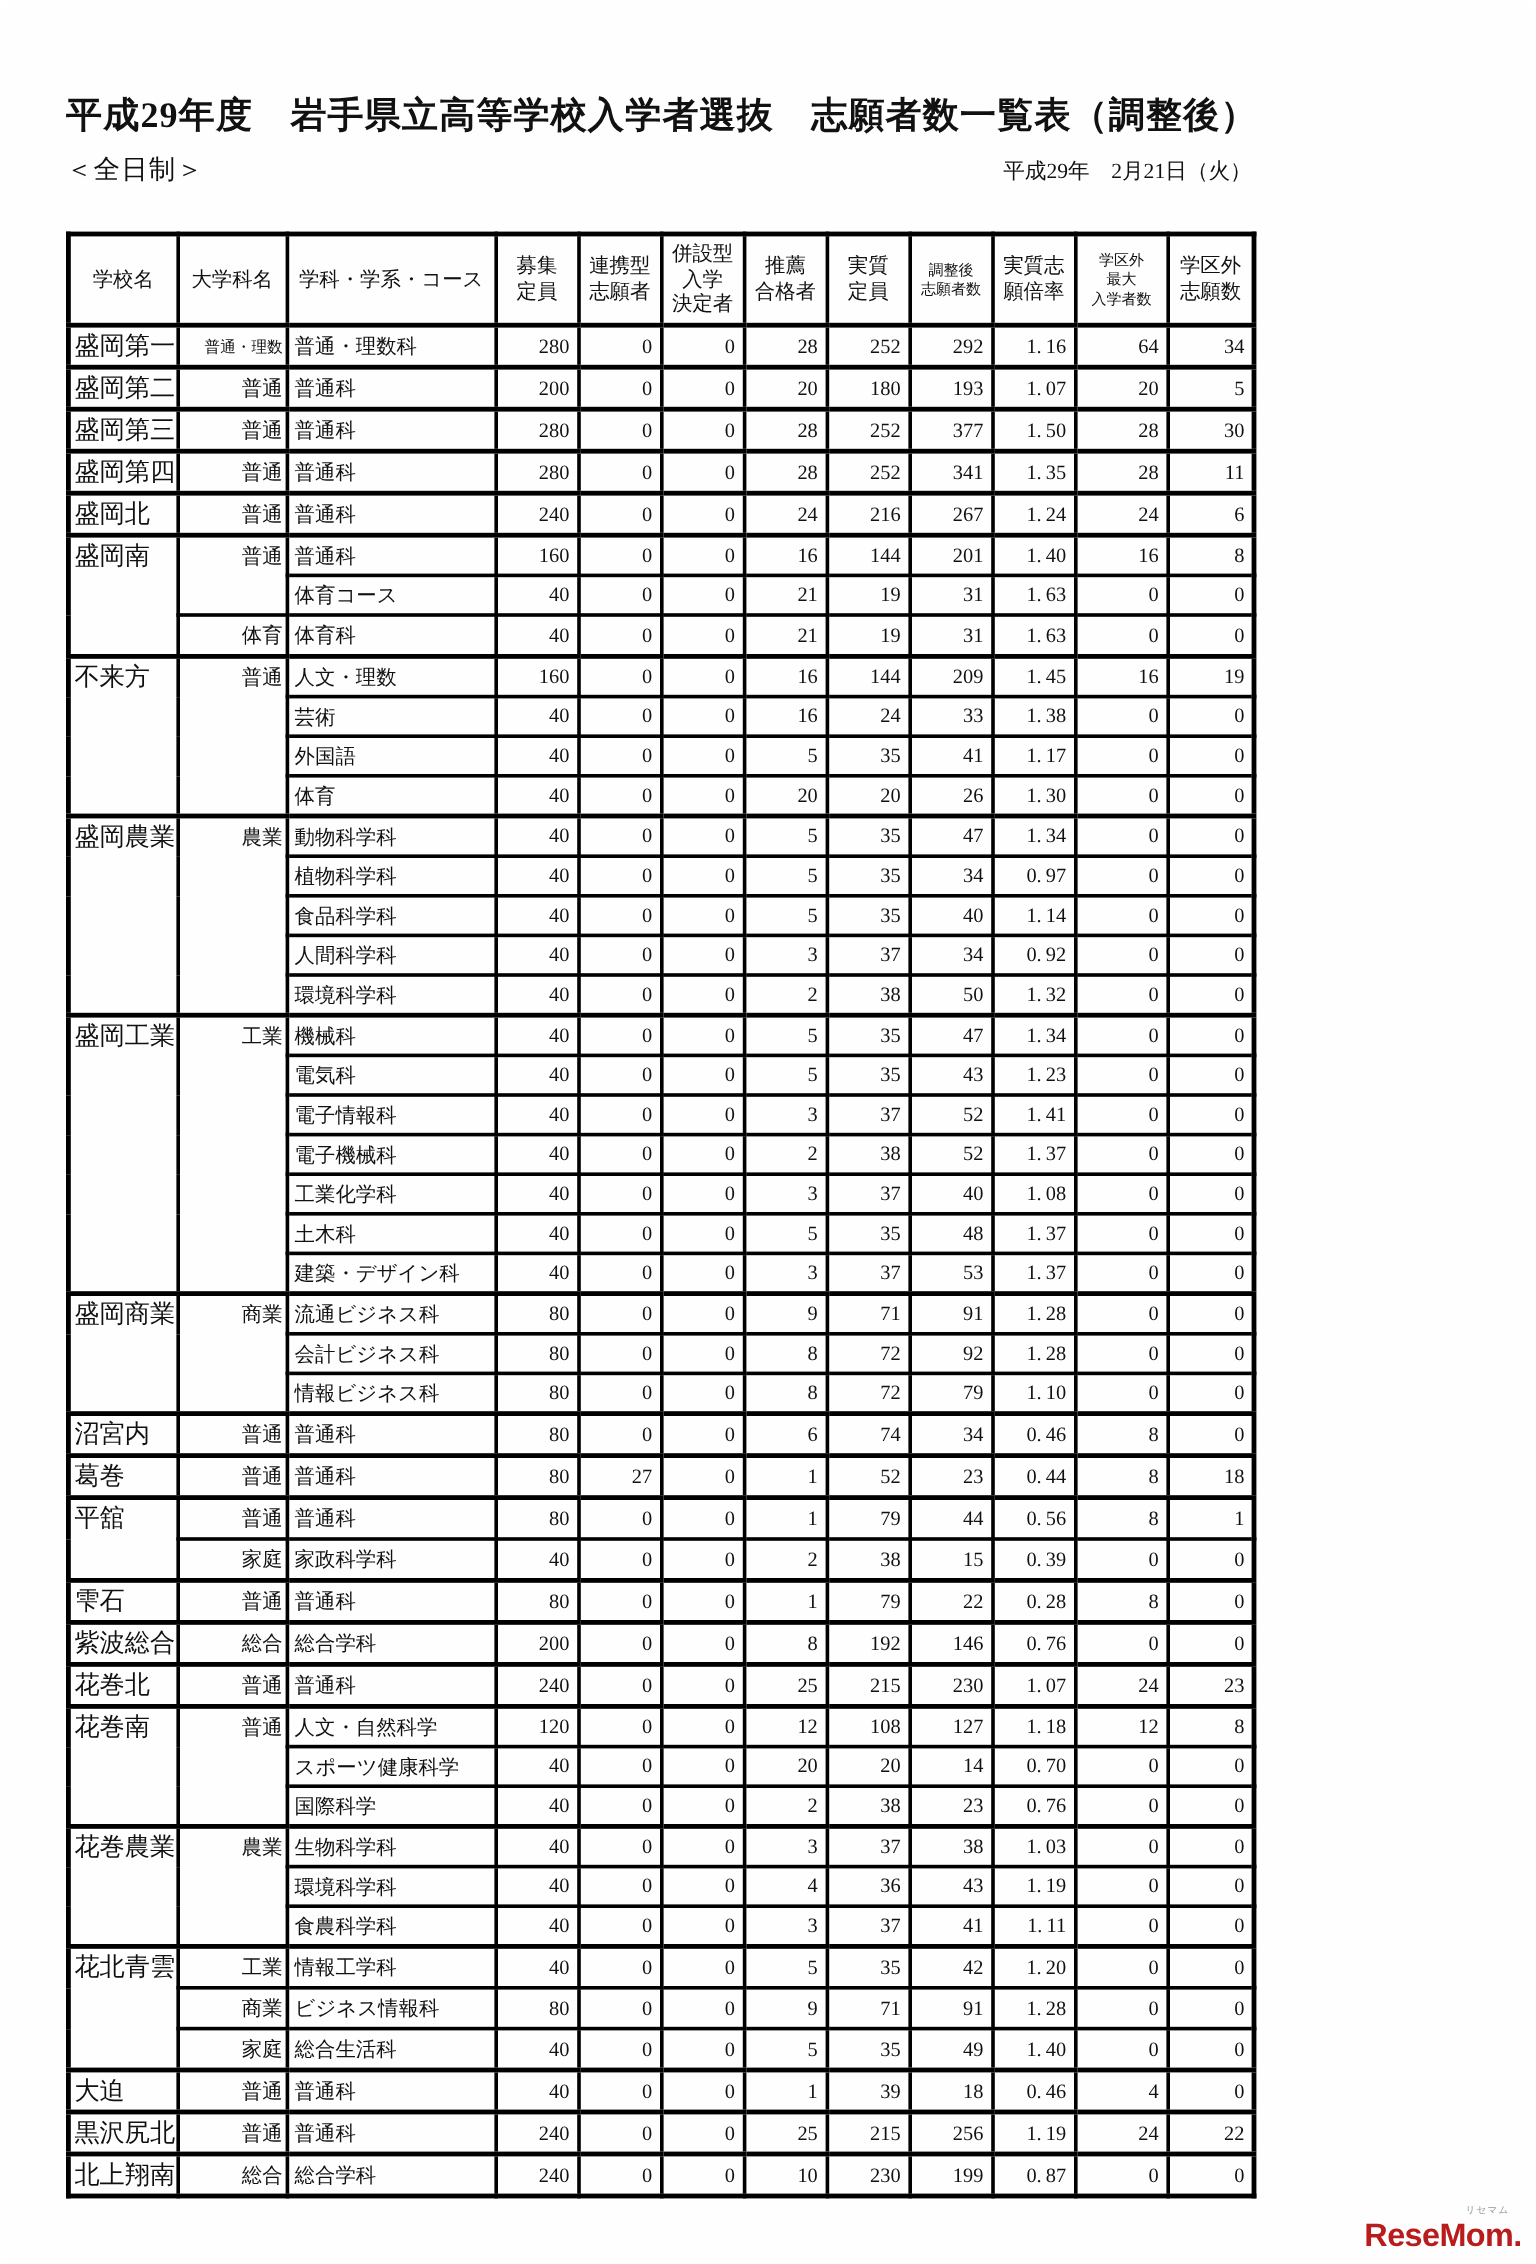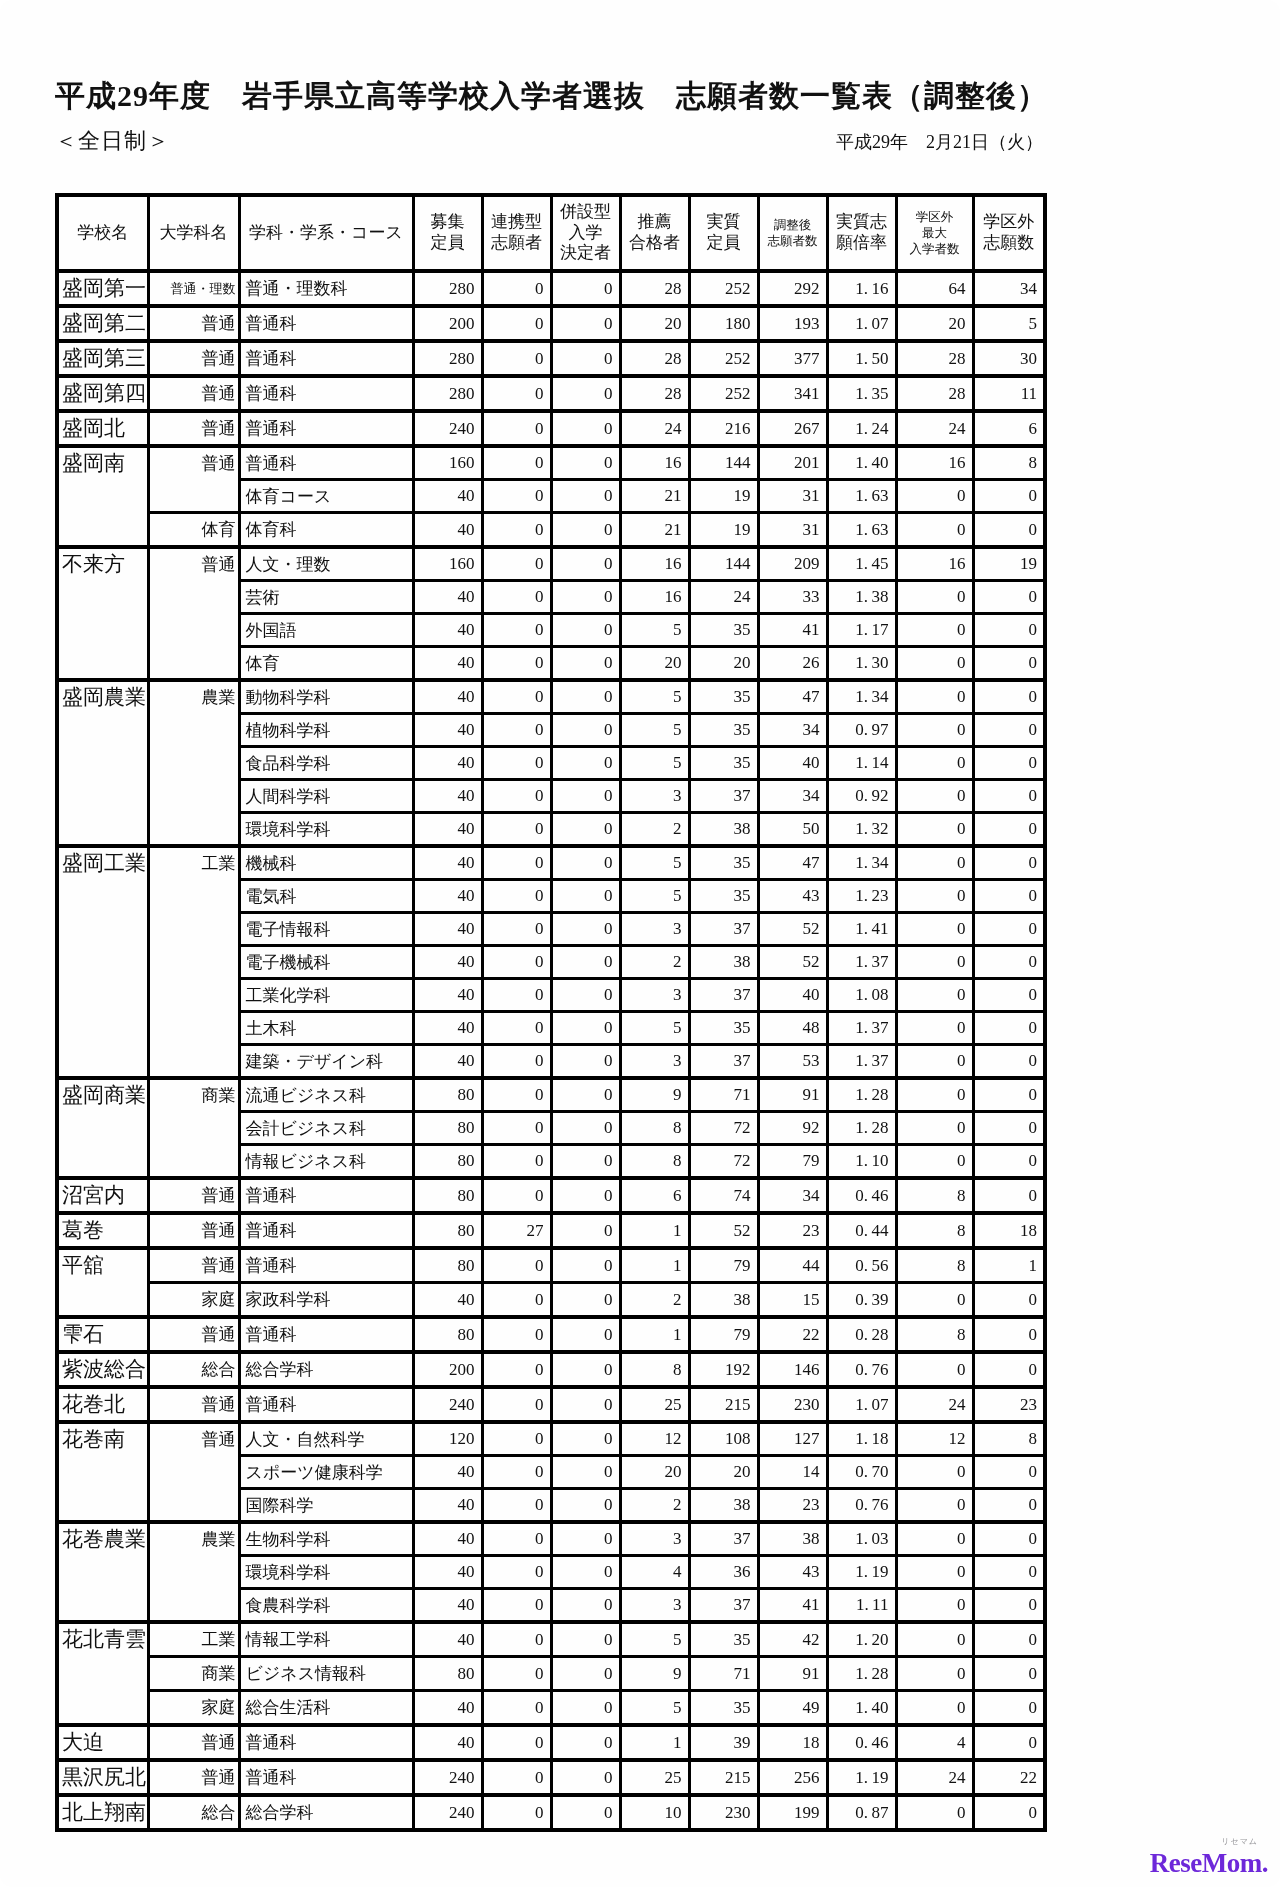--- a/index.html
+++ b/index.html
@@ -77,22 +77,22 @@
     line-height: 31px;
     white-space: nowrap;
   }
   td.dept.small-dept { font-size: 13px; }
   td.course { text-align: left; padding: 0 2px 0 5px; white-space: nowrap; }
   td.num { text-align: right; padding: 0 6px 0 0; font-variant-numeric: lining-nums; }
   .watermark {
     position: absolute;
     right: 12px;
     bottom: 8px;
-    color: #6d28d9;
-    font-family: Liberation Serif, serif;
+    color: #b91c1c;
+    font-family: Liberation Sans, sans-serif;
     font-weight: bold;
     font-size: 27px;
     letter-spacing: -0.5px;
   }
   .watermark-ruby {
     position: absolute;
     right: 22px;
     bottom: 40px;
     color: #96969a;
     font-family: "Liberation Sans", "DejaVu Sans", sans-serif;

